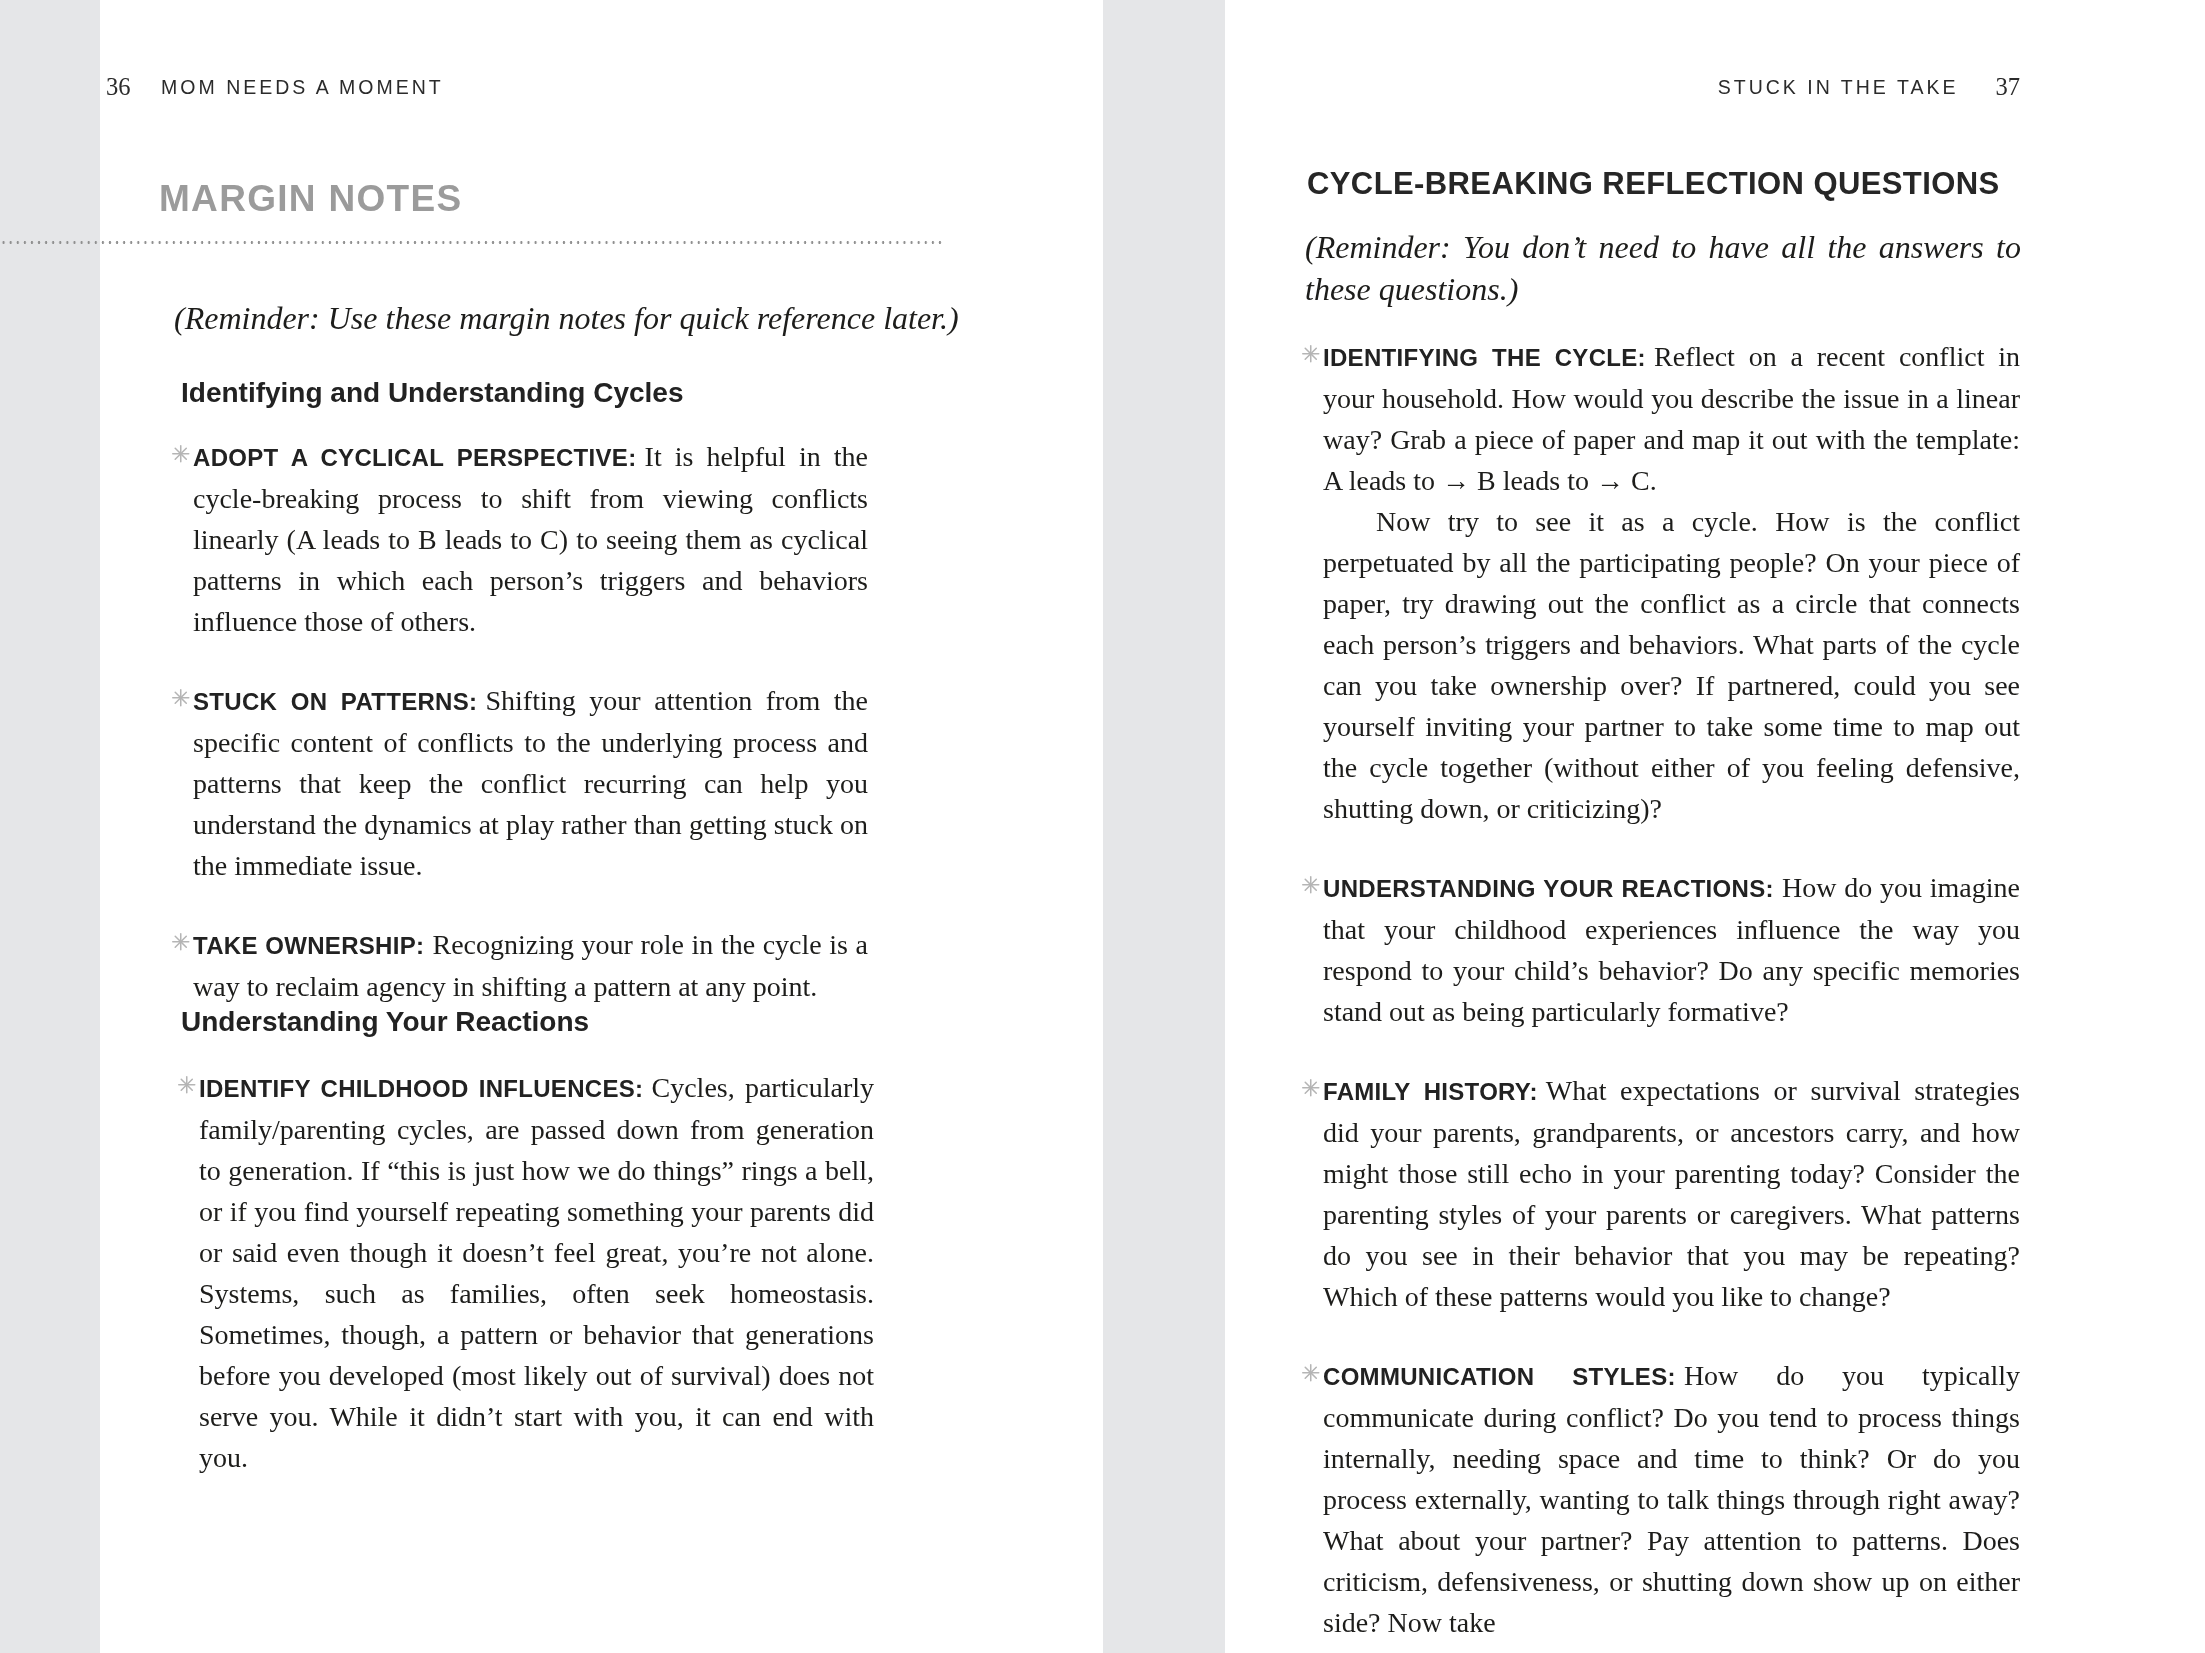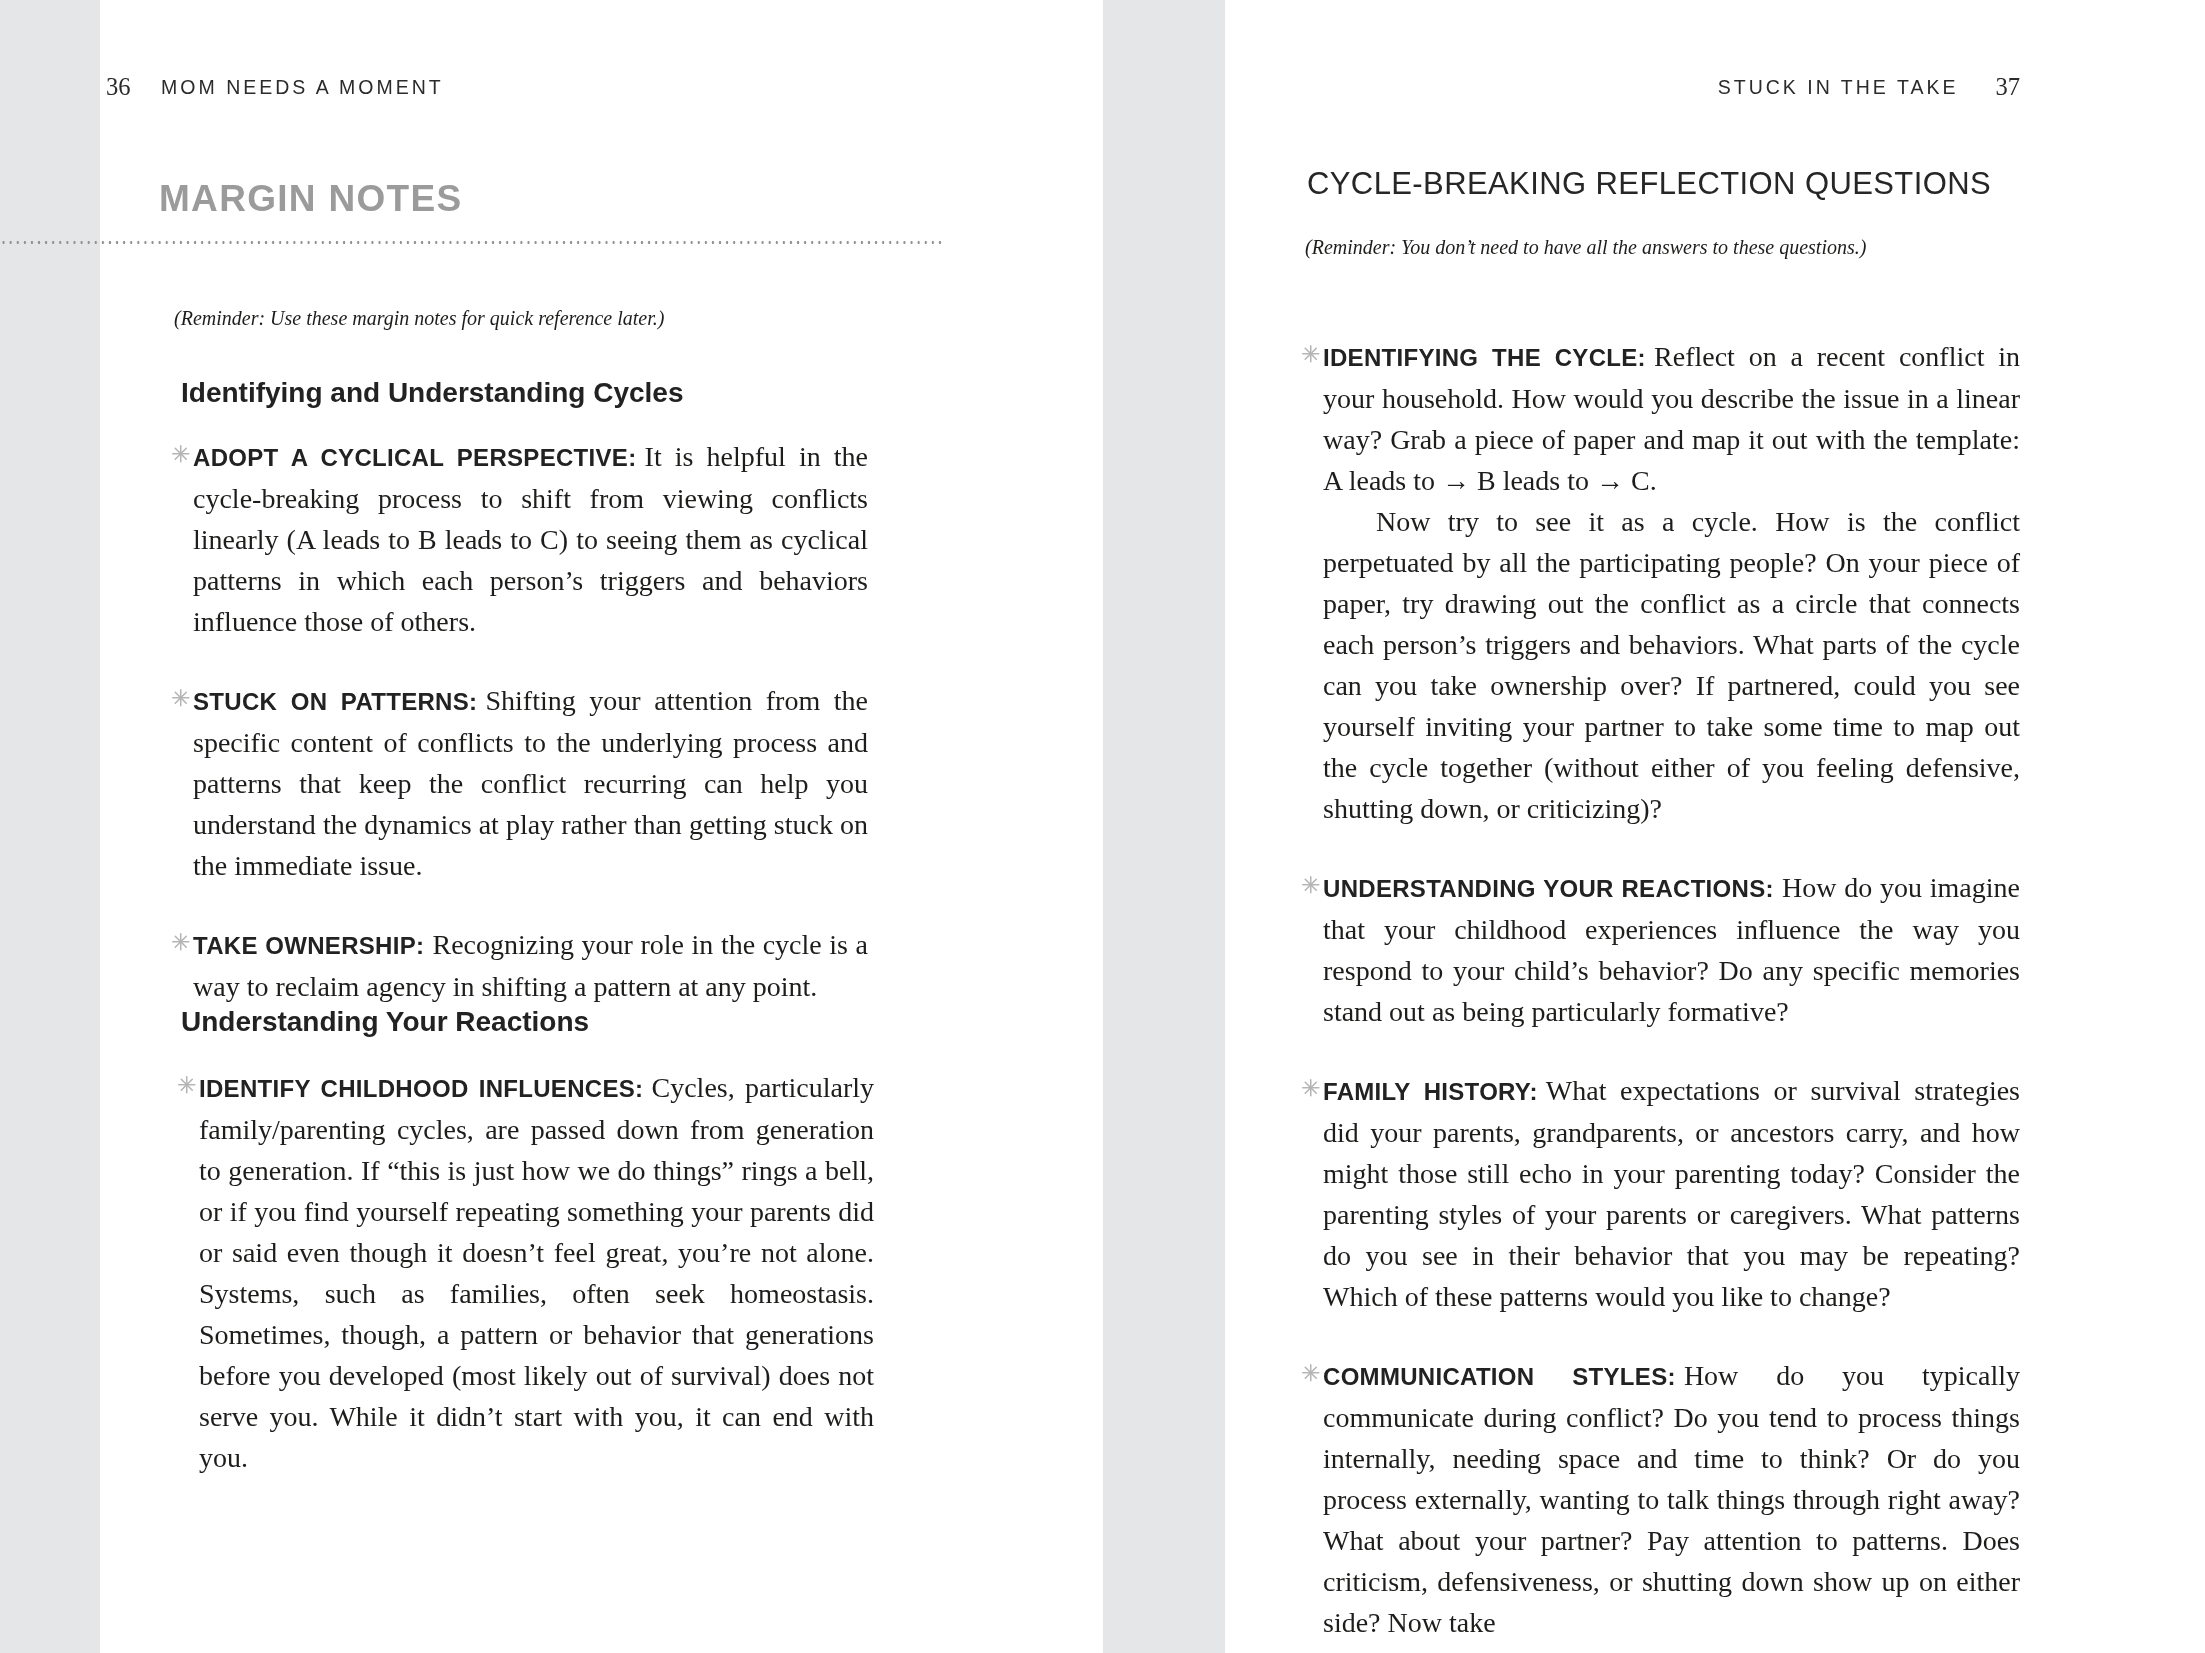--- a/index.html
+++ b/index.html
@@ -40,35 +40,35 @@
   
   .title-gray {
     position: absolute; left: 159px; top: 178px; margin: 0;
     font-family: "Liberation Sans", "DejaVu Sans", sans-serif;
     font-weight: bold; font-size: 37px; letter-spacing: 1.3px;
     color: #9b9b9b; white-space: nowrap;
   }
   .title-dark {
     position: absolute; left: 1307px; top: 166px; margin: 0;
     font-family: "Liberation Sans", "DejaVu Sans", sans-serif;
-    font-weight: normal; font-size: 31px; letter-spacing: 0.4px;
+    font-weight: bold; font-size: 31px; letter-spacing: 0.4px;
     color: #262626; white-space: nowrap;
   }
 
   
   .dotted-rule {
     position: absolute; left: 0; top: 240px; width: 944px; height: 5.1px;
     background-image: radial-gradient(circle, #8f8f8f 1.1px, rgba(143,143,143,0) 1.4px);
     background-size: 7.1px 5.1px; background-repeat: repeat-x;
   }
 
   
   .reminder {
     position: absolute; margin: 0;
-    font-style: italic; font-size: 20px; line-height: 42px;
+    font-style: italic; font-size: 32px; line-height: 42px;
     color: #1d1d1b;
   }
   .reminder-left  { left: 174px;  top: 297px; width: 704px; white-space: nowrap; }
   .reminder-right { left: 1305px; top: 226px; width: 716px; text-align: justify; }
 
   
   .subhead {
     position: absolute; left: 181px; margin: 0;
     font-family: "Liberation Sans", "DejaVu Sans", sans-serif;
     font-weight: bold; font-size: 28px; color: #222222; white-space: nowrap;

